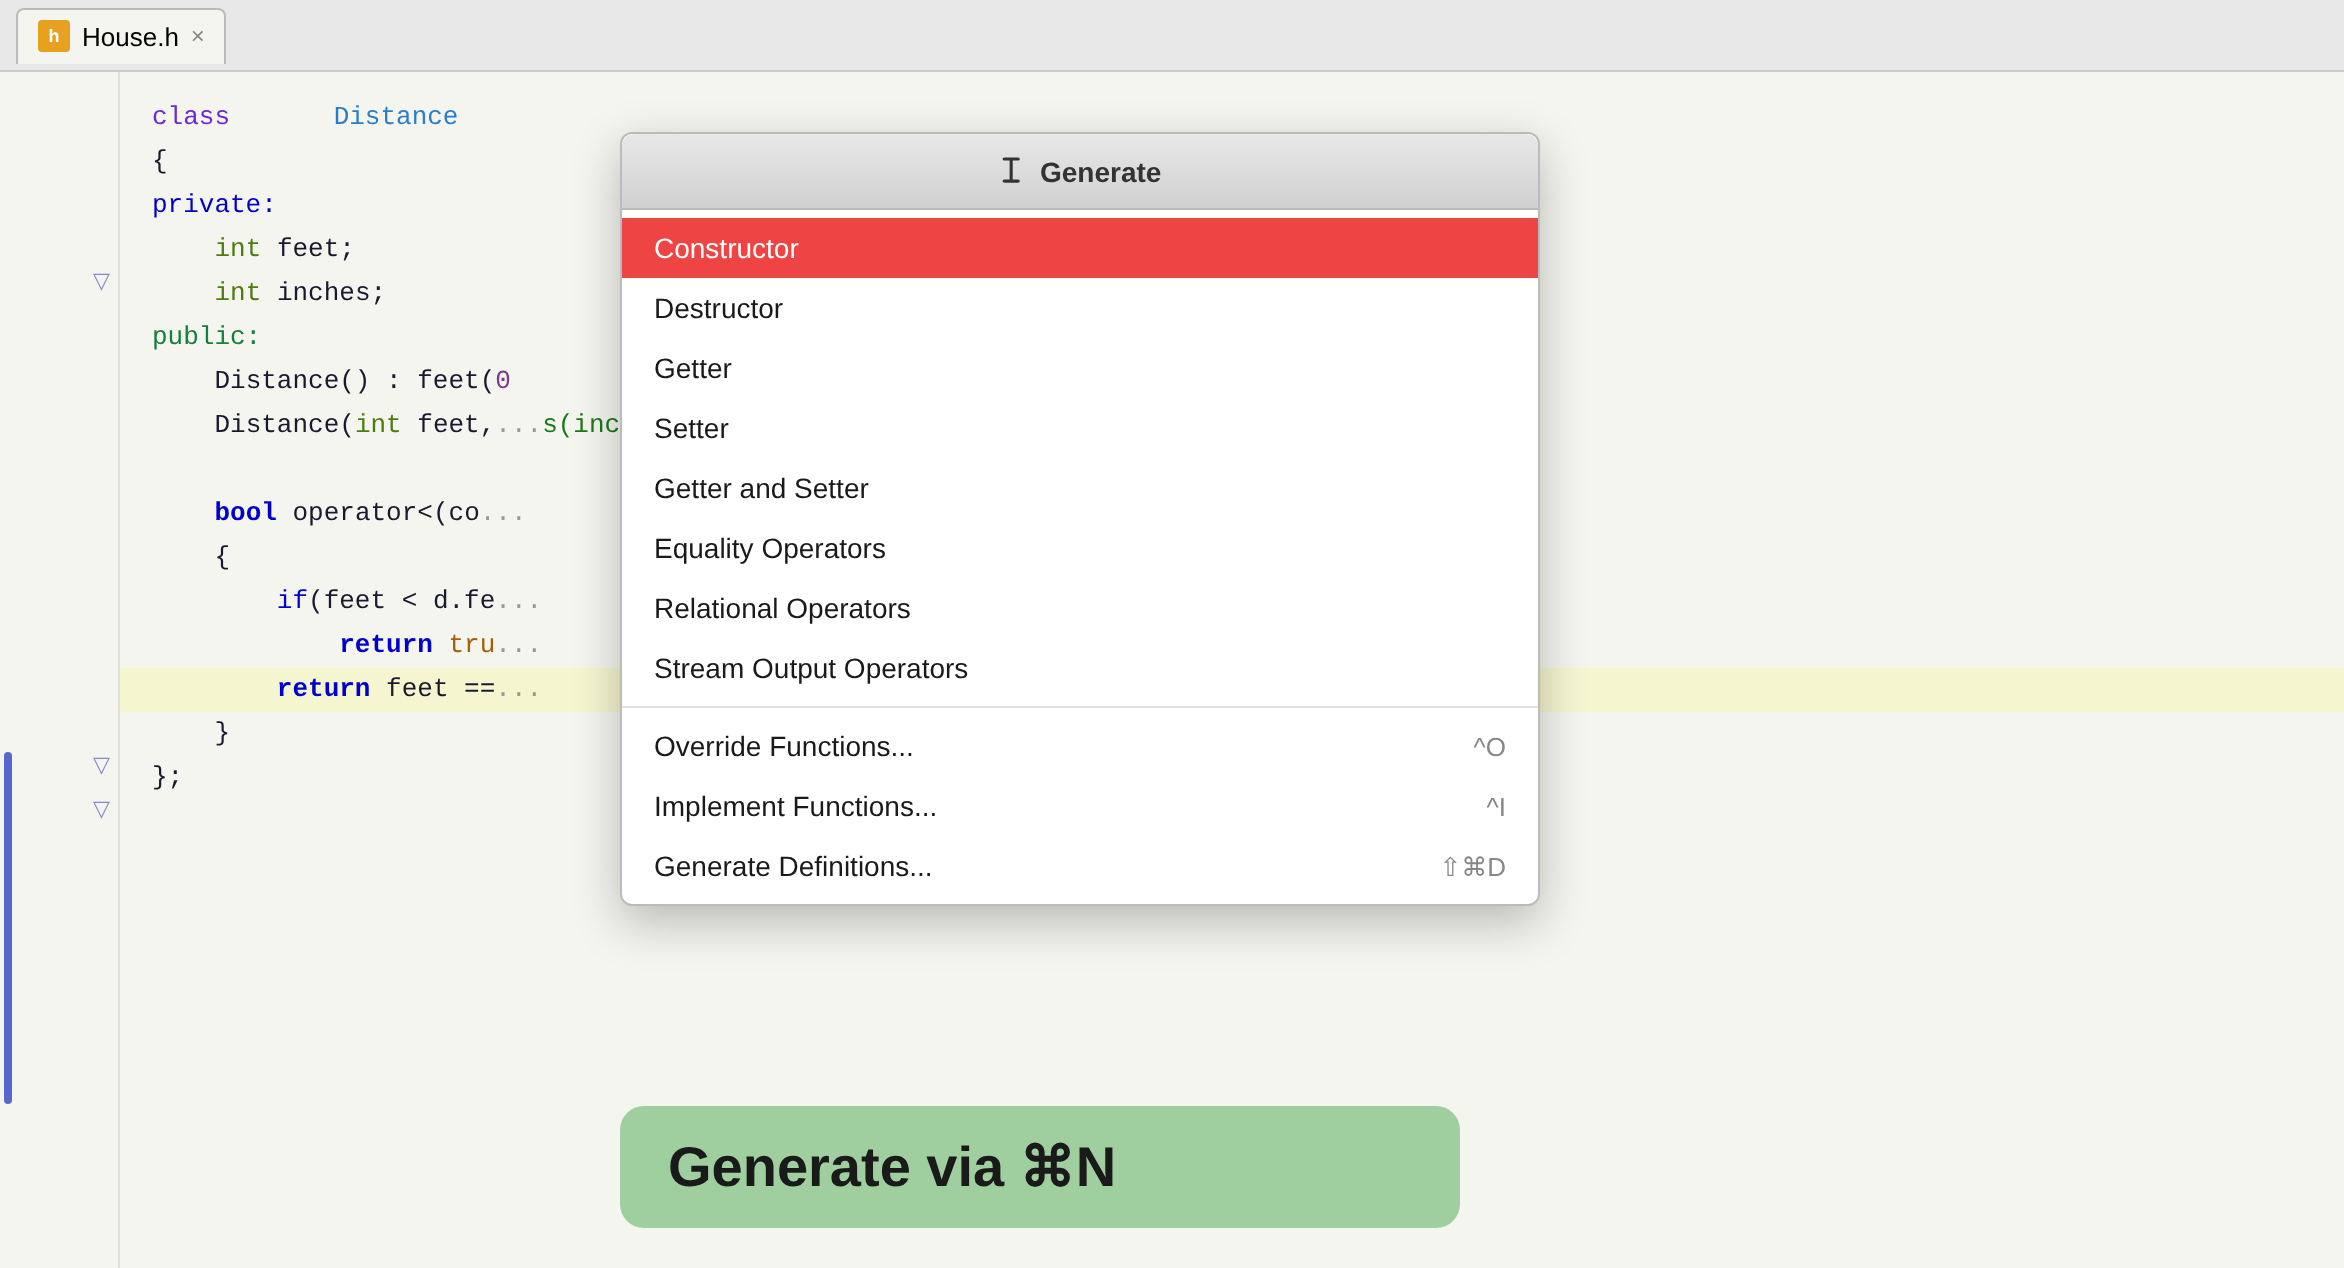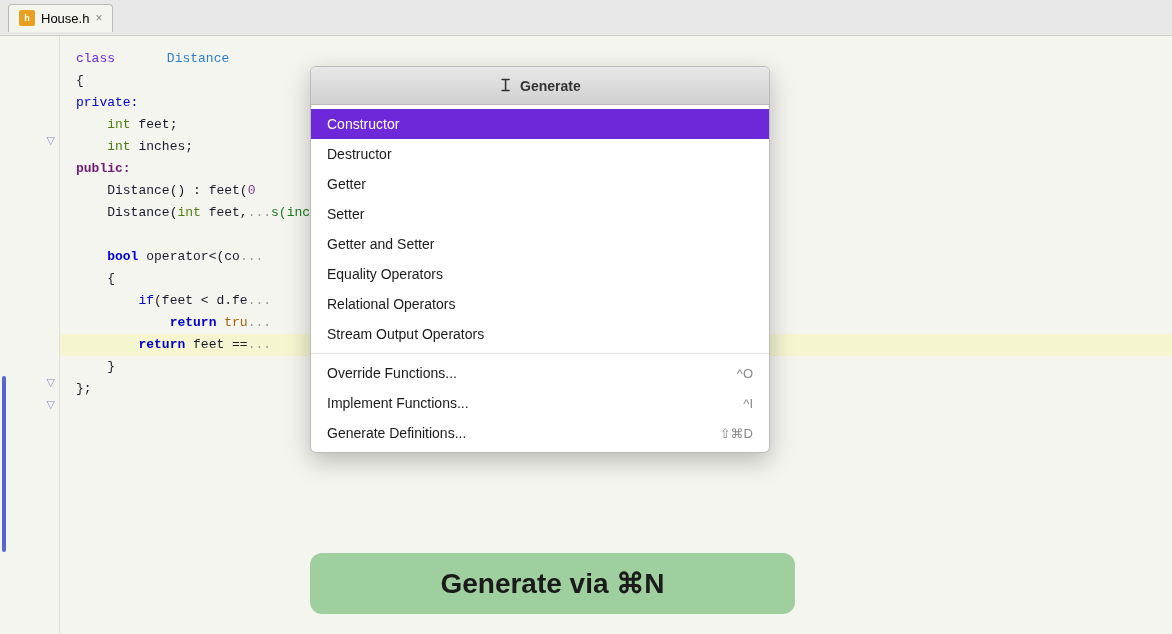--- a/index.html
+++ b/index.html
@@ -86,21 +86,21 @@
       font-family: 'Menlo', 'Monaco', 'Courier New', monospace;
       font-size: 13px;
       line-height: 22px;
       color: #1a1a2e;
       position: relative;
     }
 
     .kw-class { color: #6d28d9; font-weight: normal; }
     .kw-typename { color: #2a7ec8; padding-left: 44px; }
     .kw-private { color: #0000cc; font-weight: normal; }
-    .kw-public { color: #701a75; font-weight: bold; }
+    .kw-public { color: #15803d; font-weight: normal; }
     .kw-int { color: #4d7c0f; font-weight: normal; }
     .kw-bool { color: #0000cc; font-weight: bold; }
     .kw-return { color: #0000cc; font-weight: bold; text-align: center; }
     .kw-true { color: #a16207; }
     .kw-param { color: #7c3a8a; }
     .text-normal { color: #1a1a2e; }
     .text-method { color: #1a1a2e; font-weight: normal; }
     .highlight-line {
       background: #f5f5d0;
       display: block;
@@ -154,45 +154,45 @@
       padding: 7px 16px;
       font-size: 14px;
       color: #1a1a1a;
       cursor: pointer;
       display: flex;
       align-items: center;
       justify-content: space-between;
     }
 
     .popup-item.selected {
-      background: #6d28d9;
+      background: #ef4444;
       color: white;
     }
 
     .popup-divider {
       height: 1px;
       background: #e0e0e0;
       margin: 4px 0;
     }
 
     .popup-shortcut {
       color: #888;
       font-size: 13px;
     }
 
     
     .generate-bar {
       position: absolute;
       bottom: 20px;
       left: 310px;
-      width: 485px;
+      width: 420px;
       background: rgba(144, 200, 144, 0.85);
       border-radius: 12px;
       padding: 14px 24px;
-      text-align: center;
+      text-align: left;
       font-size: 28px;
       font-weight: 700;
       color: #1a1a1a;
       z-index: 100;
       margin-top: 12px;
     }
   </style>
 </head>
 <body>
 

